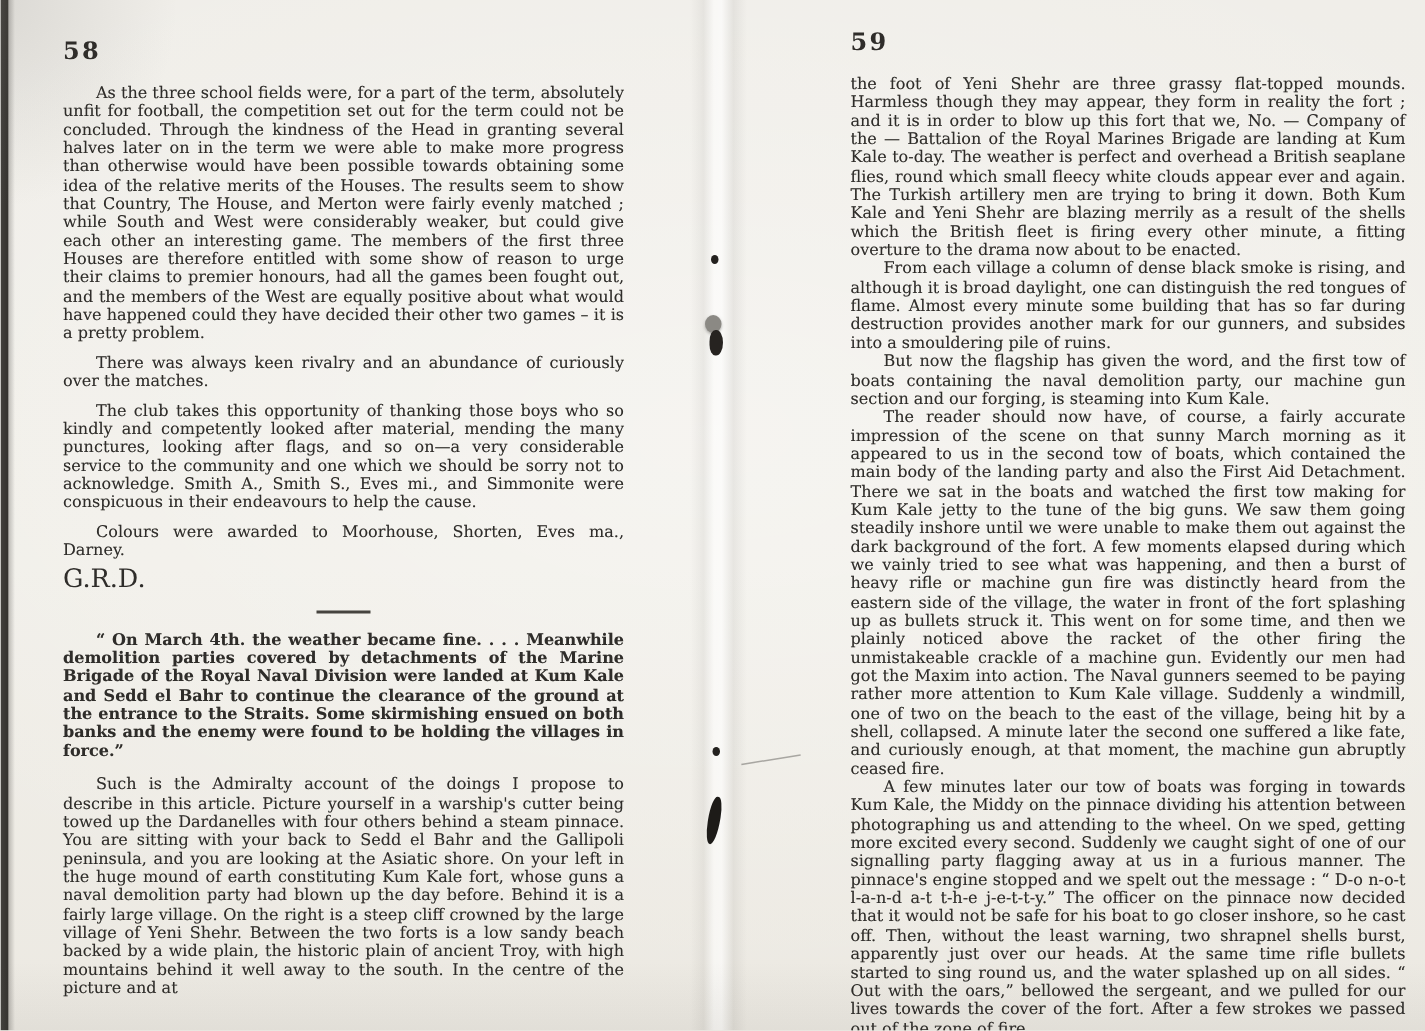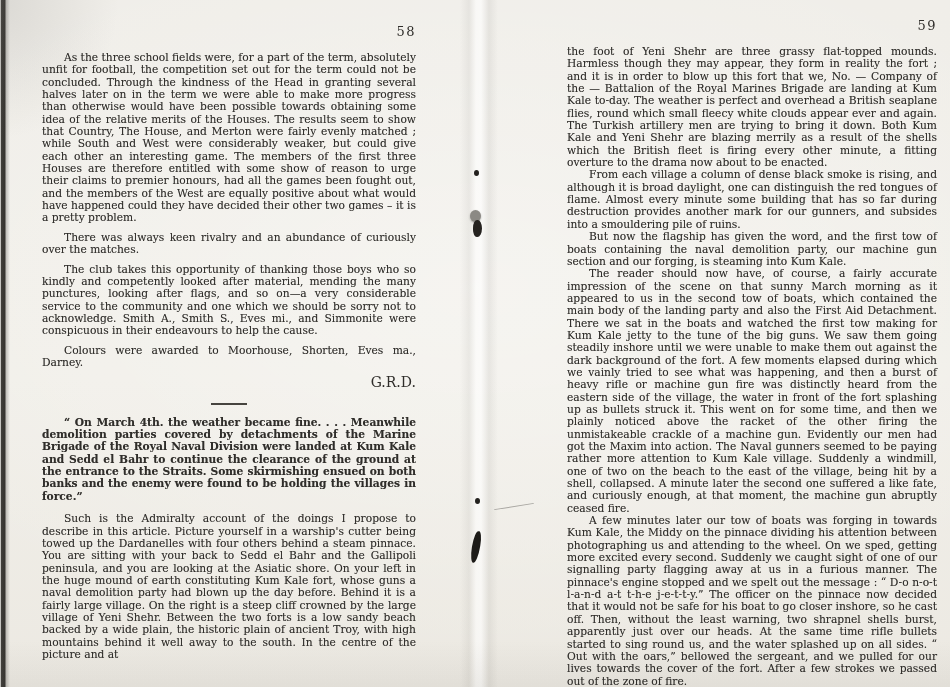--- a/index.html
+++ b/index.html
@@ -39,28 +39,28 @@
   .stitch-gray-top   { left:470px; top:210px; width:11px; height:12px; border-radius:50%; background:#8b8984; box-shadow:0 1px 2px rgba(90,88,84,0.5); }
   .stitch-dark-top   { left:473px; top:220px; width:9px;  height:17px; border-radius:48% 52% 55% 45%; background:#262320; }
   .stitch-dot-bottom { left:475px; top:498px; width:5px;  height:6px;  border-radius:50%; background:#23211e; }
   .stitch-thread     { left:472px; top:531px; width:8px;  height:32px; border-radius:55% 45% 60% 50%; background:#1d1b18; transform:rotate(9deg); }
   .scratch           { left:494px; top:506px; width:40px; height:1px;  background:rgba(96,94,89,0.5); transform:rotate(-9deg); }
 
   
   .page { position:absolute; text-align:justify; }
   .page-left  { left:42px;  top:24px; width:374px; }
   .page-right { left:567px; top:18px; width:370px; }
-  .pageno { text-align:right; font-size:13px; letter-spacing:1.5px; margin:0 0 13px 0; }
+  .pageno { text-align:left; font-size:16px; letter-spacing:1.5px; margin:0 0 13px 0;font-weight:bold; }
   .page p {
     margin:0 0 7px 0; font-size:10.7px; line-height:12.35px;
     text-indent:22px; text-shadow:0 0 0.4px rgba(47,45,42,0.35);
   }
   .page-right p { margin:0; }
   .page-right p.continuation { text-indent:0; }
-  .signature { text-align:right; margin:0 0 14px 0; font-size:14px; line-height:12.5px; }
+  .signature { margin:0 0 14px 0; font-size:17px; line-height:12.5px; }
   .separator { width:36px; height:2px; background:#46443f; margin:5px auto 12px auto; }
   .article-title {
     text-align:center; text-indent:0 !important;
     font-family:"DejaVu Sans","Liberation Sans",sans-serif;
     font-weight:bold; font-size:16px !important; line-height:19px !important;
     letter-spacing:2.5px; word-spacing:9px; margin:0 0 8px 0 !important;
   }
   .byline {
     text-align:center; text-indent:0 !important; font-style:italic;
     font-size:11.2px !important; line-height:13px !important; margin:0 0 11px 0 !important;

